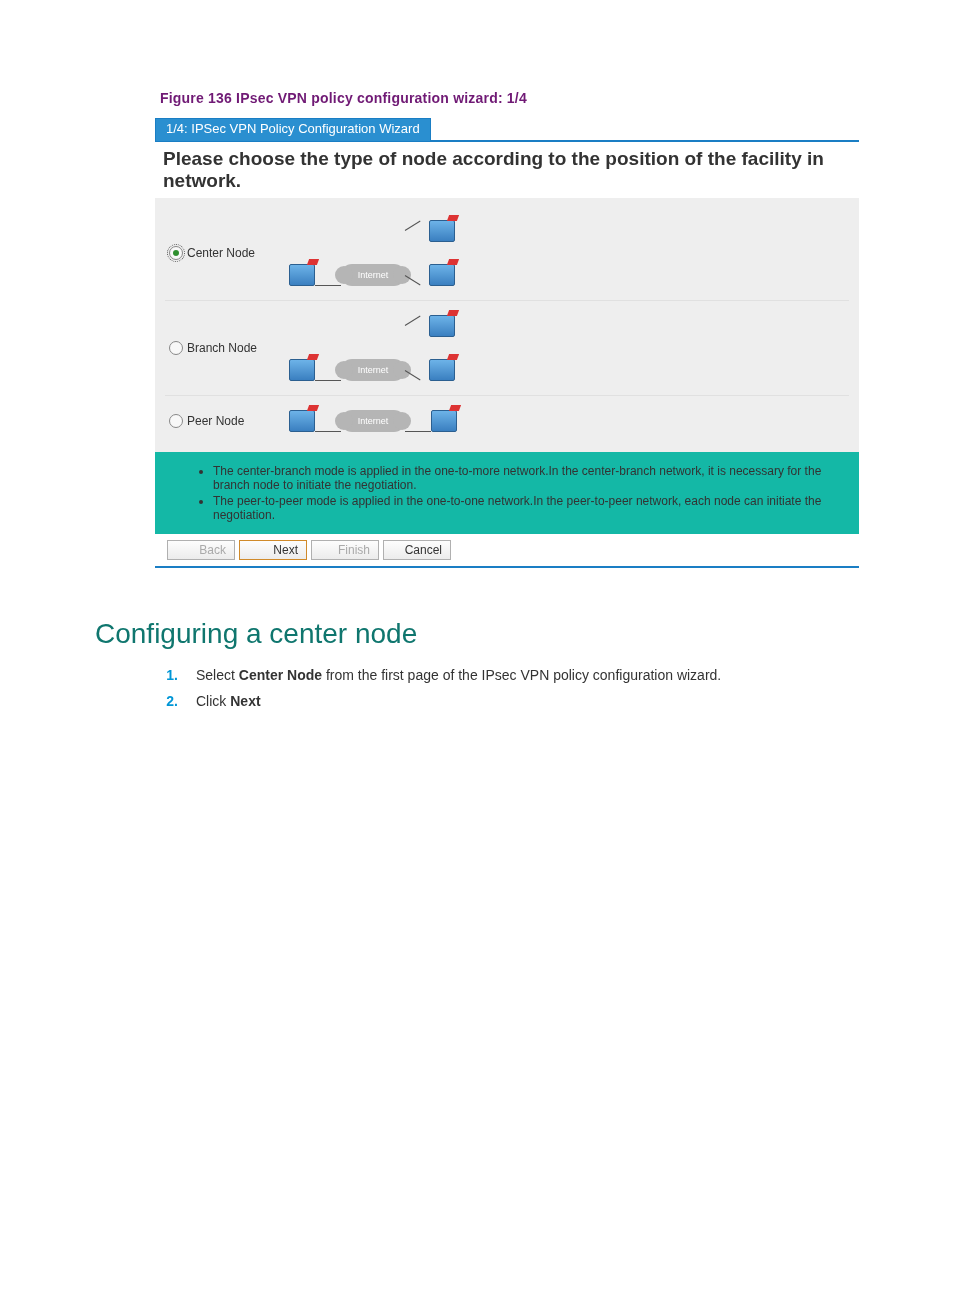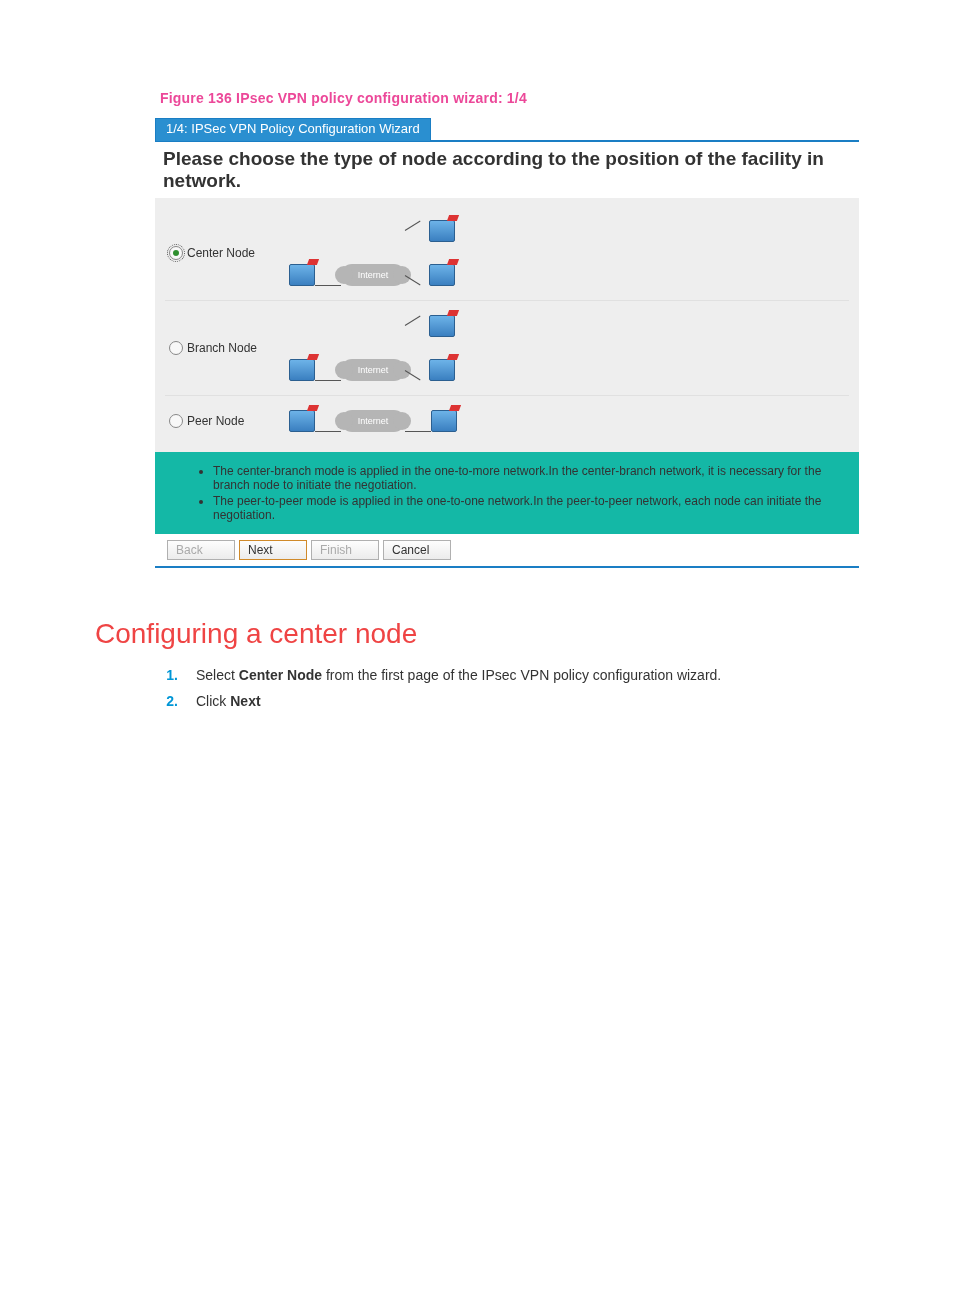--- a/index.html
+++ b/index.html
@@ -13,21 +13,21 @@
     width: 954px;
     min-height: 1296px;
     margin: 0 auto;
     position: relative;
     box-sizing: border-box;
     padding: 90px 95px 60px 95px;
   }
   .figure-caption {
     font-size: 14px;
     font-weight: bold;
-    color: #ec4899;
+    color: #701a75;
     margin: 0 0 12px 65px;
     letter-spacing: 0.2px;
   }
   .wizard {
     margin-left: 60px;
     border-bottom: 2px solid #1a7ec4;
   }
   .wizard-tabbar {
     height: 22px;
     position: relative;
@@ -176,33 +176,33 @@
     background: #fff;
     padding: 6px 8px;
     font-size: 12px;
     color: #5a7aa0;
     display: flex;
     align-items: center;
   }
   .wizard-footer .hint { flex: 1; }
   .btn {
     min-width: 50px;
-    text-align: left;
+    text-align: right;
     padding: 2px 8px;
     margin-left: 4px;
     border: 1px solid #b0b0b0;
     background: linear-gradient(#fdfdfd, #ececec);
     font-size: 12px;
     color: #333;
   }
   .btn.disabled { color: #aaa; }
   .btn.primary { border: 1px solid #d08a2a; }
   .section-heading {
     font-size: 28px;
-    color: #ef4444;
+    color: #0f766e;
     font-weight: 300;
     margin: 50px 0 14px 0;
     font-family: "Segoe UI Light", "Segoe UI", Arial, sans-serif;
   }
   .steps {
     margin-left: 65px;
     font-size: 14px;
     line-height: 1.7;
   }
   .step {

